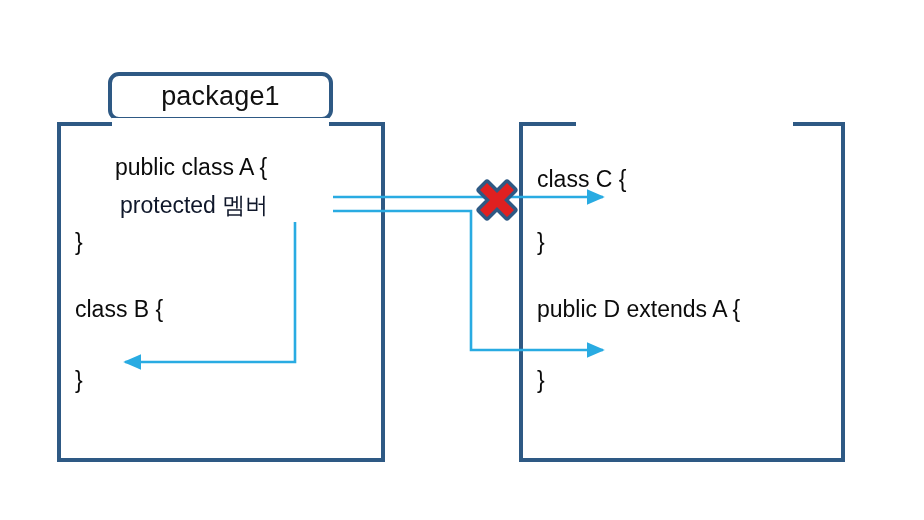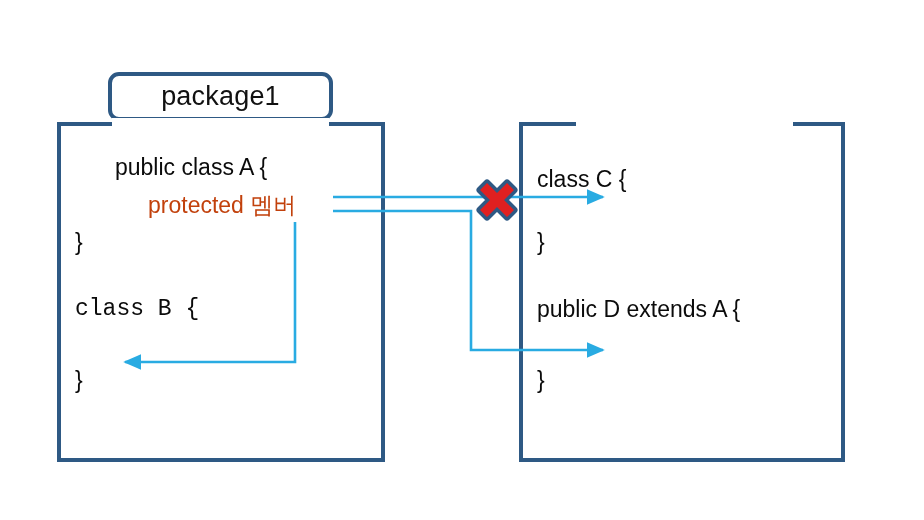--- a/index.html
+++ b/index.html
@@ -85,25 +85,25 @@
   <div class="pkg-body" style="left: 57px; top: 122px; width: 328px; height: 340px; --pkg-border: #2E5984;"></div>
 
   <div class="tab-notch" style="left:112px; top:118px; width:217px; height:8px;"></div>
 
   <div class="pkg-tab" style="left: 108px; top: 72px; width: 225px; height: 49px; --pkg-border: #2E5984;">
     <span class="pkg-tab-label">package1</span>
   </div>
 
   <div class="code-line" style="left: 75px; top: 156px; color: rgb(11, 11, 11); margin-left: 40px;">public class A {</div>
 
-  <div class="code-line" style="left: 120px; top: 194px; color: #c2410c; margin-left: 28px;">protected 멤버</div>
+  <div class="code-line" style="left: 120px; top: 194px; color: #0f172a;">protected 멤버</div>
 
   <div class="code-line" style="left: 75px; top: 231px; color: rgb(11, 11, 11);">}</div>
 
-  <div class="code-line" style="left: 75px; top: 298px; color: rgb(11, 11, 11); font-family: Liberation Mono, monospace;">class B {</div>
+  <div class="code-line" style="left: 75px; top: 298px; color: rgb(11, 11, 11);">class B {</div>
 
   <div class="code-line" style="left: 75px; top: 369px; color: rgb(11, 11, 11);">}</div>
 
   <div class="pkg-body" style="left: 519px; top: 122px; width: 326px; height: 340px; --pkg-border: #2E5984;"></div>
 
   <div class="tab-notch" style="left:576px; top:118px; width:217px; height:8px;"></div>
 
 
   <div class="code-line" style="left: 537px; top: 168px; color: rgb(11, 11, 11);">class C {</div>
 

